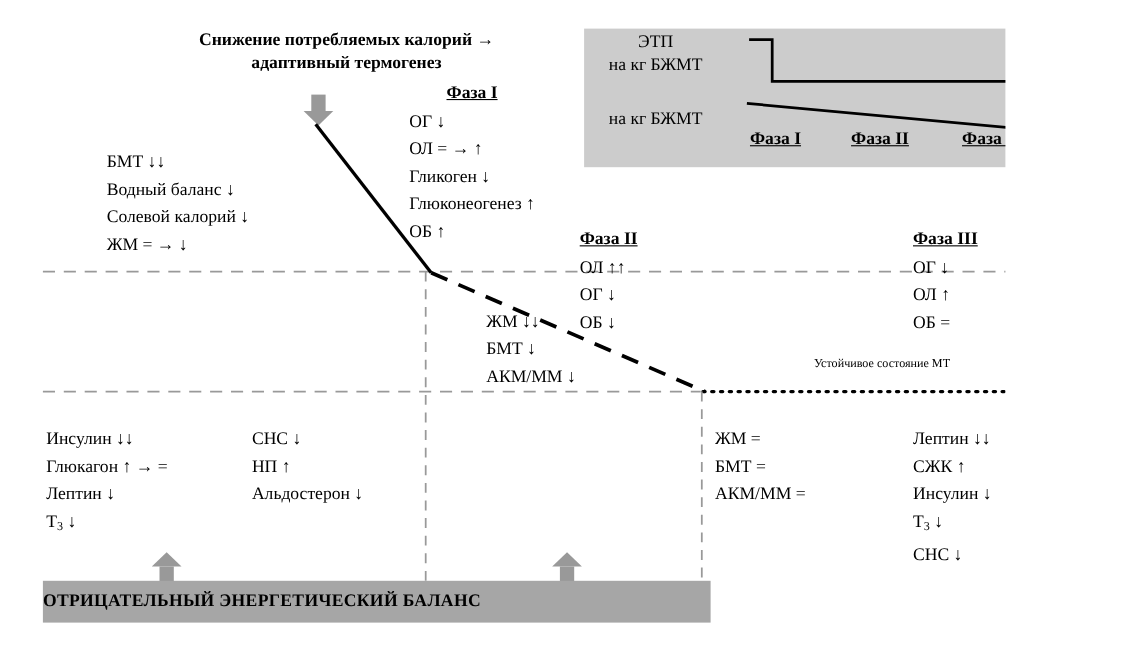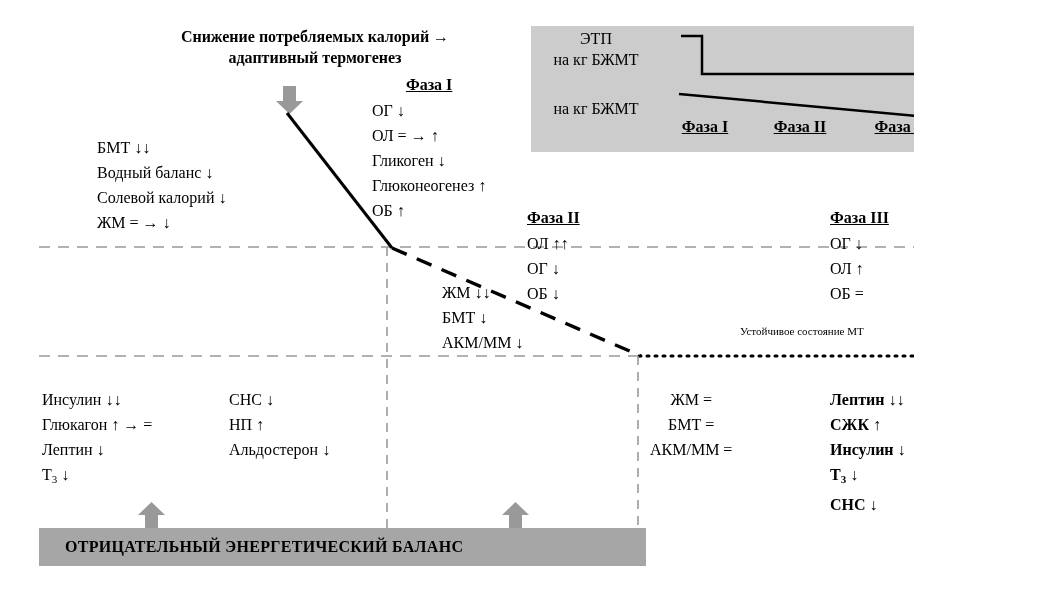--- a/index.html
+++ b/index.html
@@ -69,41 +69,40 @@
 
   #blk-left-top { left: 97px; top: 135px; }
   #blk-phase1 { left: 372px; top: 72px; }
   #blk-phase2 { left: 527px; top: 205px; }
   #blk-phase3 { left: 830px; top: 205px; }
   #blk-mid { left: 407px; top: 280px; margin-left: 35px; }
   #blk-steady { left: 740px; top: 325px; font-size: 11px; }
 
   #blk-bot-1 { left: 42px; top: 387px; }
   #blk-bot-2 { left: 229px; top: 387px; }
-  #blk-bot-3 { left: 650px; top: 387px; text-align: center; }
-  #blk-bot-4 { left: 830px; top: 387px; font-weight: bold; }
+  #blk-bot-3 { left: 650px; top: 387px; }
+  #blk-bot-4 { left: 830px; top: 387px; }
 
   .sub { font-size: 11px; vertical-align: -3px; }
 
   
   #bottom-bar {
     left: 39px;
     top: 528px;
     width: 607px;
     height: 38px;
     background: #a6a6a6;
   }
   #bottom-bar-label {
     left: 39px;
     top: 528px;
     width: 607px;
     height: 38px;
     display: flex;
     align-items: center;
-    padding-left: 26px;
     box-sizing: border-box;
     font-size: 16px;
     font-weight: bold;
     letter-spacing: 0.3px;
   }
 </style>
 </head>
 <body>
 
 <div id="root">

